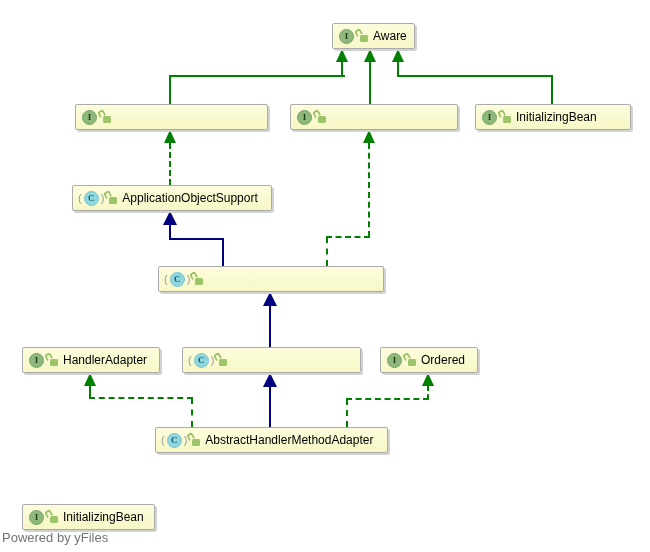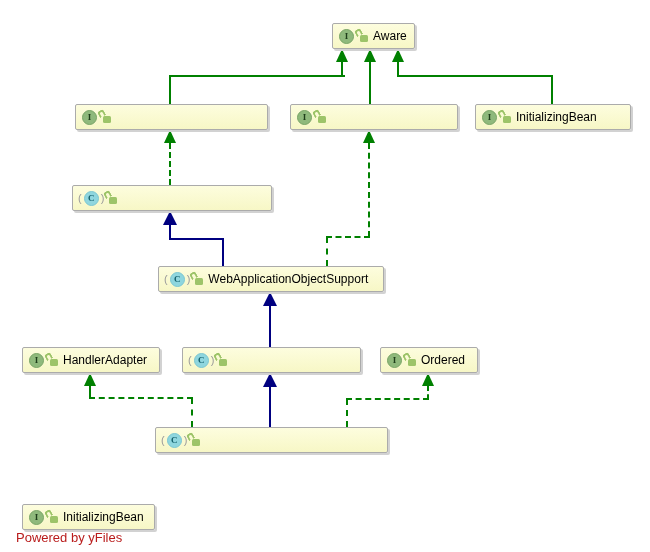--- a/index.html
+++ b/index.html
@@ -45,21 +45,21 @@
   .seg.hgd { height:0; border-top:2px dashed #008000; }
   .seg.vb { width:2px; background:#000080; }
   .seg.hb { height:2px; background:#000080; }
   .arrow { position:absolute; width:0; height:0;
     border-left:6px solid transparent; border-right:6px solid transparent;
     border-bottom:13px solid #008000; }
   .arrow.blue { border-left:7px solid transparent; border-right:7px solid transparent;
     border-bottom:14px solid #000080; }
 
   
-  .watermark { position:absolute; left:16px; top:530px; font-size:13px; color:#b91c1c; }
+  .watermark { position:absolute; left:2px; top:530px; font-size:13px; color:#737373; }
 </style>
 </head>
 <body>
 
 <div id="canvas">
 
   <div>
     <div class="seg vg" style="left:169px; top:75px; height:29px;"></div>
     <div class="seg hg" style="left:169px; top:75px; width:176px;"></div>
     <div class="seg vg" style="left:341px; top:61px; height:15px;"></div>
@@ -156,31 +156,31 @@
   </div>
 
   <div class="node" style="left:72px; top:185px; width:200px;">
     <span class="paren">(</span>
       <span class="badge cls">C</span>
       <span class="paren">)</span>
     <span class="lock">
         <i class="shackle"></i>
         <i class="bod"></i>
       </span>
+    <span class="label">ApplicationObjectSupport</span>
   </div>
 
   <div class="node" style="left:158px; top:266px; width:226px;">
     <span class="paren">(</span>
       <span class="badge cls">C</span>
       <span class="paren">)</span>
     <span class="lock">
         <i class="shackle"></i>
         <i class="bod"></i>
       </span>
-    <span class="label">WebApplicationObjectSupport</span>
   </div>
 
   <div class="node" style="left:22px; top:347px; width:138px;">
     <span class="badge iface">I</span>
     <span class="lock">
         <i class="shackle"></i>
         <i class="bod"></i>
       </span>
     <span class="label">HandlerAdapter</span>
   </div>
@@ -205,20 +205,21 @@
   </div>
 
   <div class="node" style="left:155px; top:427px; width:233px;">
     <span class="paren">(</span>
       <span class="badge cls">C</span>
       <span class="paren">)</span>
     <span class="lock">
         <i class="shackle"></i>
         <i class="bod"></i>
       </span>
+    <span class="label">AbstractHandlerMethodAdapter</span>
   </div>
 
   <div class="node" style="left:22px; top:504px; width:133px;">
     <span class="badge iface">I</span>
     <span class="lock">
         <i class="shackle"></i>
         <i class="bod"></i>
       </span>
     <span class="label">InitializingBean</span>
   </div>

